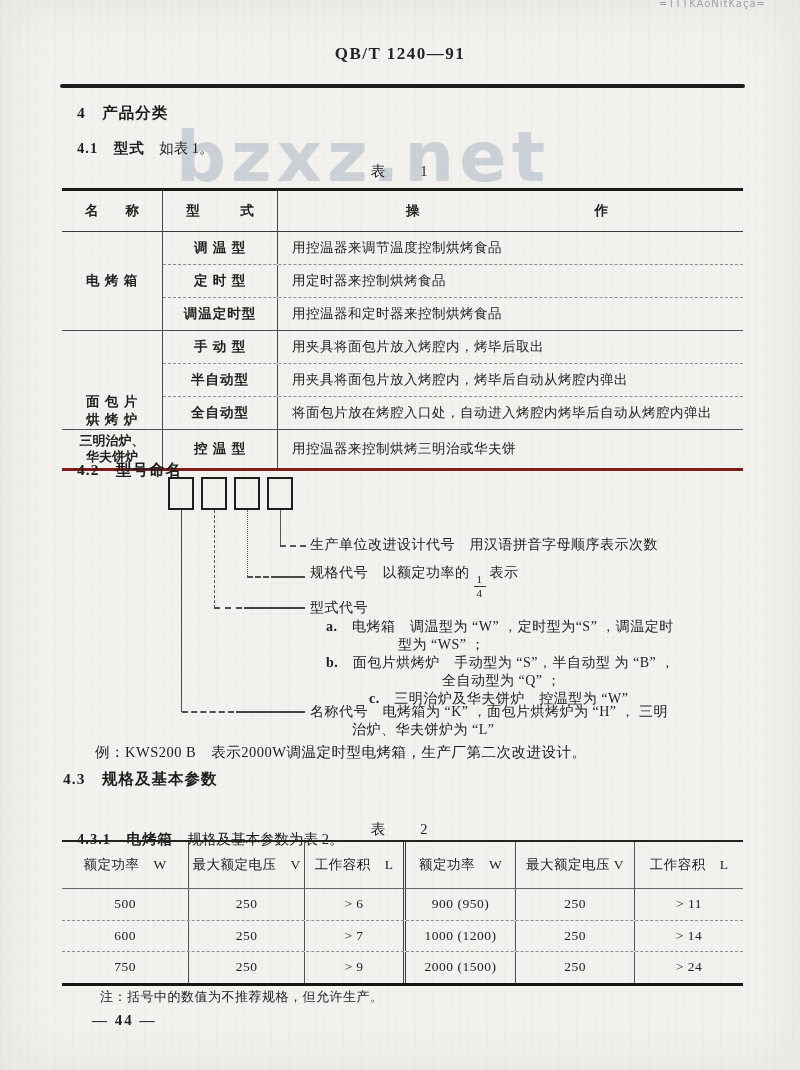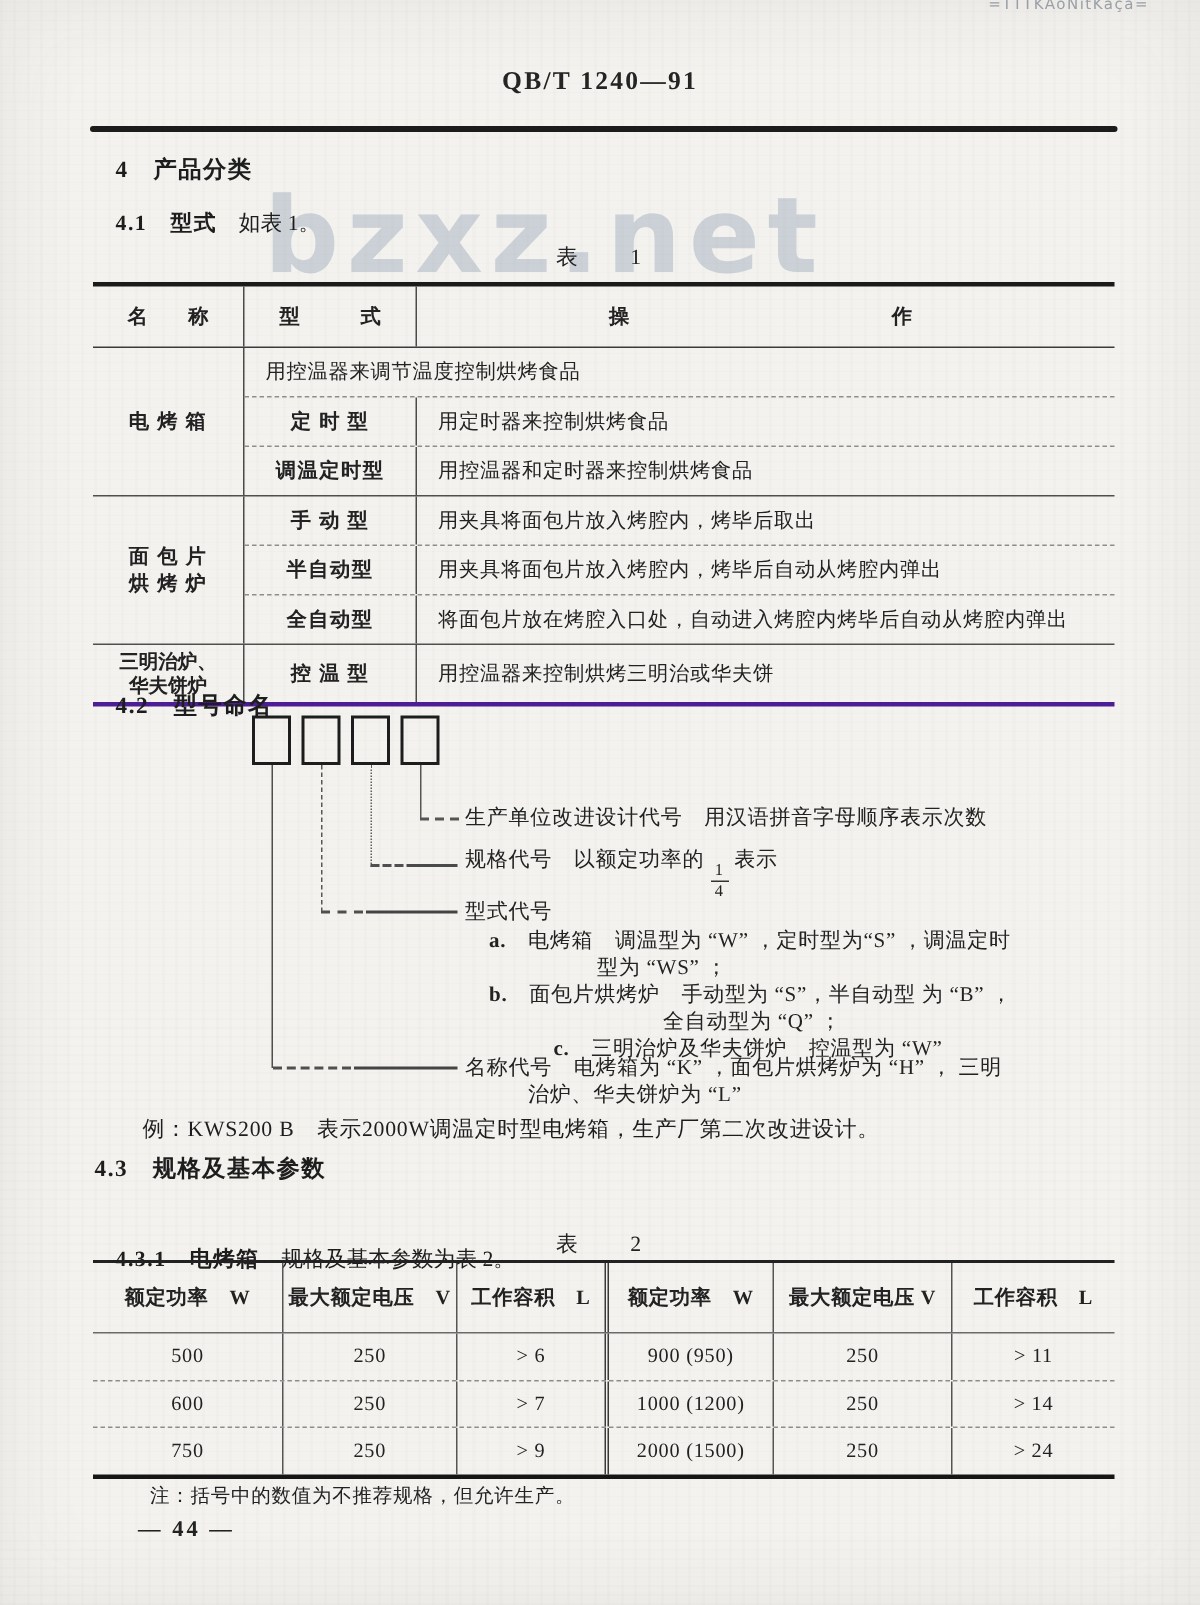--- a/index.html
+++ b/index.html
@@ -27,31 +27,31 @@
   }
   .content{position:absolute;inset:0;z-index:1;}
   
   .h-sec{font-size:15.5px;font-weight:bold;letter-spacing:1px;color:#1d1d1d;}
   .h-sub{font-size:14.5px;color:#1d1d1d;}
   .h-sub b{letter-spacing:1px;}
   .tbl-caption{left:0;width:100%;text-align:center;font-size:14.5px;letter-spacing:2px;color:#222;}
   
   .table1{
     left:62px;top:188px;width:681px;box-sizing:border-box;
-    border-top:3.5px solid #1b1b1b;border-bottom:3px solid #4c1d95;
+    border-top:3.5px solid #1b1b1b;border-bottom:3px solid #7f1d1d;
     font-size:13.5px;color:#222;
   }
   .t1-head{display:flex;height:40px;border-bottom:1.5px solid #3a3a3a;font-weight:bold;}
   .t1c-name{width:100px;flex:none;border-right:1px solid #4a4a4a;display:flex;align-items:center;justify-content:center;}
   .t1c-type{width:114px;flex:none;border-right:1px solid #4a4a4a;display:flex;align-items:center;justify-content:center;}
   .t1c-op{flex:1;display:flex;align-items:center;justify-content:space-between;padding:0 135px 0 128px;}
   .t1-group{display:flex;}
   .t1-group + .t1-group{border-top:1.5px solid #4f4f4f;}
   .gname{width:100px;flex:none;border-right:1px solid #4a4a4a;font-weight:bold;display:flex;flex-direction:column;align-items:center;justify-content:center;letter-spacing:1px;}
-  .gname.split{justify-content:center;}
+  .gname.split{justify-content:flex-end;}
   .gname.twoline{font-size:13px;letter-spacing:0;line-height:1.25;}
   .grows{flex:1;display:flex;flex-direction:column;}
   .trow{display:flex;min-height:32px;}
   .trow + .trow{border-top:1px dashed #8d8d8d;}
   .ctype{width:114px;flex:none;border-right:1px solid #4a4a4a;display:flex;align-items:center;justify-content:center;font-weight:bold;letter-spacing:1px;}
   .cop{flex:1;display:flex;align-items:center;padding-left:14px;letter-spacing:.5px;}
   
   .mbox{position:absolute;width:26px;height:33px;border:2.5px solid #1d1d1d;background:transparent;box-sizing:border-box;}
   .vline,.hline{position:absolute;}
   .v1{left:181px;top:510px;height:202px;border-left:1.5px solid #4f4f4f;}
@@ -68,21 +68,21 @@
   .dlabel{font-size:14px;color:#222;letter-spacing:.5px;white-space:nowrap;}
   .frac{display:inline-flex;flex-direction:column;align-items:center;vertical-align:-6px;font-size:11px;line-height:1.15;margin:0 4px;}
   .frac .num{border-bottom:1.2px solid #333;padding:0 3px;}
   .titem-tag{font-weight:bold;font-family:"Liberation Serif",serif;}
   
   .table2{
     left:62px;top:840px;width:681px;box-sizing:border-box;
     border-top:2.5px solid #222;border-bottom:3.5px solid #161616;
     font-size:13.5px;color:#222;
   }
-  .t2-head{display:flex;height:46px;border-bottom:1px solid #6a6a6a;font-weight:bold;}
+  .t2-head{display:flex;height:46px;border-bottom:1px solid #6a6a6a;font-weight:normal;}
   .t2-row{display:flex;height:30.6px;}
   .t2-row + .t2-row{border-top:1px dashed #8d8d8d;}
   .t2c{display:flex;align-items:center;justify-content:center;box-sizing:border-box;letter-spacing:.5px;}
   .t2c1{width:127px;border-right:1px solid #555;}
   .t2c2{width:116px;border-right:1px solid #555;}
   .t2c3{width:98px;}
   .t2c4{width:113px;border-left:3px double #3a3a3a;border-right:1px solid #555;}
   .t2c5{width:119px;border-right:1px solid #555;}
   .t2c6{width:108px;}
   .note{font-size:13px;color:#222;letter-spacing:.5px;}
@@ -114,20 +114,21 @@
         <div class="t1c-op">
           <span>操</span>
           <span>作</span>
         </div>
       </div>
 
       <div class="t1-group">
         <div class="gname">电 烤 箱</div>
         <div class="grows">
           <div class="trow">
+            <div class="ctype">调 温 型</div>
             <div class="cop">用控温器来调节温度控制烘烤食品</div>
           </div>
           <div class="trow">
             <div class="ctype">定 时 型</div>
             <div class="cop">用定时器来控制烘烤食品</div>
           </div>
           <div class="trow">
             <div class="ctype">调温定时型</div>
             <div class="cop">用控温器和定时器来控制烘烤食品</div>
           </div>

